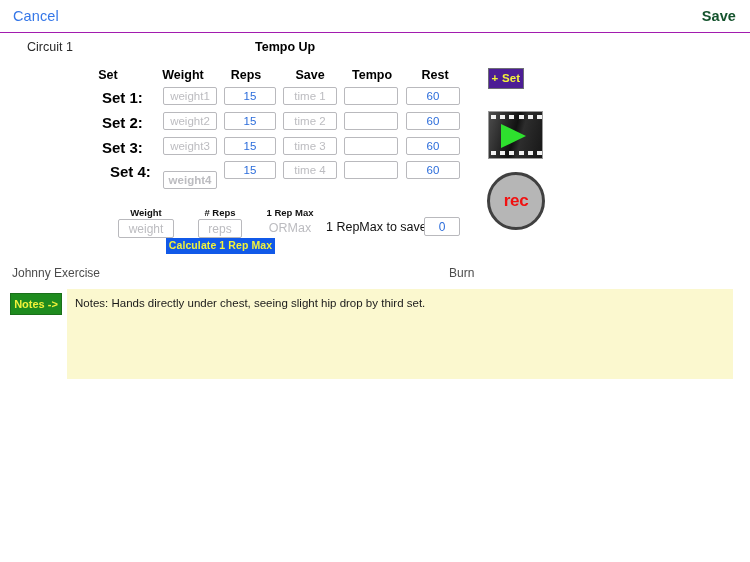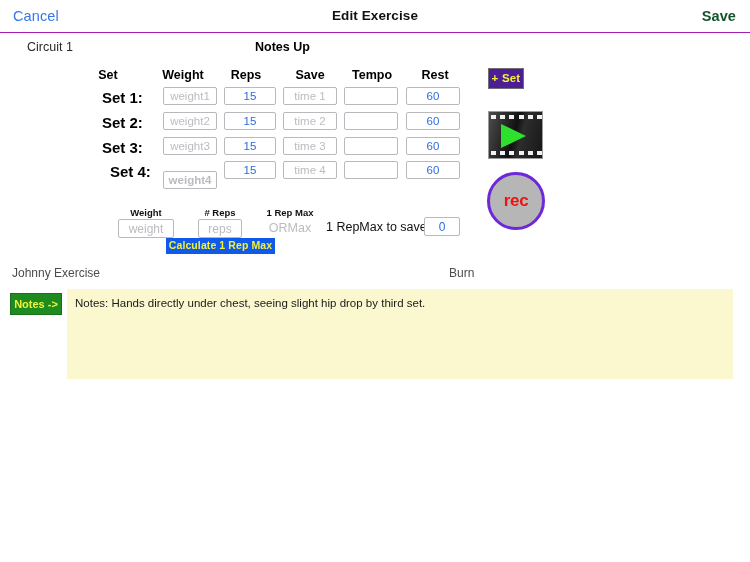--- a/index.html
+++ b/index.html
@@ -160,21 +160,21 @@
     border-top: 12px solid transparent;
     border-bottom: 12px solid transparent;
   }
 
   .rec-btn {
     position: absolute;
     left: 487px; top: 172px;
     width: 58px; height: 58px;
     border-radius: 50%;
     background: #b6b6b6;
-    border: 3px solid #6d28d9;
+    border: 3px solid #404040;
     box-sizing: border-box;
     color: #f11111;
     font-size: 17px;
     font-weight: bold;
     text-align: center;
     line-height: 52px;
     letter-spacing: -0.3px;
   }
 
   
@@ -268,26 +268,25 @@
     resize: none;
     outline: none;
     line-height: 1.35;
   }
 </style>
 </head>
 <body>
 
 <div class="navbar">
   <div class="nav-cancel">Cancel</div>
-  <div class="nav-title">Edit Exercise</div>
   <div class="nav-save">Save</div>
 </div>
 
 <div class="circuit-label">Circuit 1</div>
-<div class="exercise-name">Notes Up</div>
+<div class="exercise-name">Tempo Up</div>
 
 <div class="table">
 
   <div class="th" style="left:86px; top:68px; width:44px;">Set</div>
   <div class="th" style="left:148px; top:68px; width:70px;">Weight</div>
   <div class="th" style="left:214px; top:68px; width:64px;">Reps</div>
   <div class="th" style="left:279px; top:68px; width:62px;">Save</div>
   <div class="th" style="left:340px; top:68px; width:64px;">Tempo</div>
   <div class="th" style="left:403px; top:68px; width:64px;">Rest</div>
 

